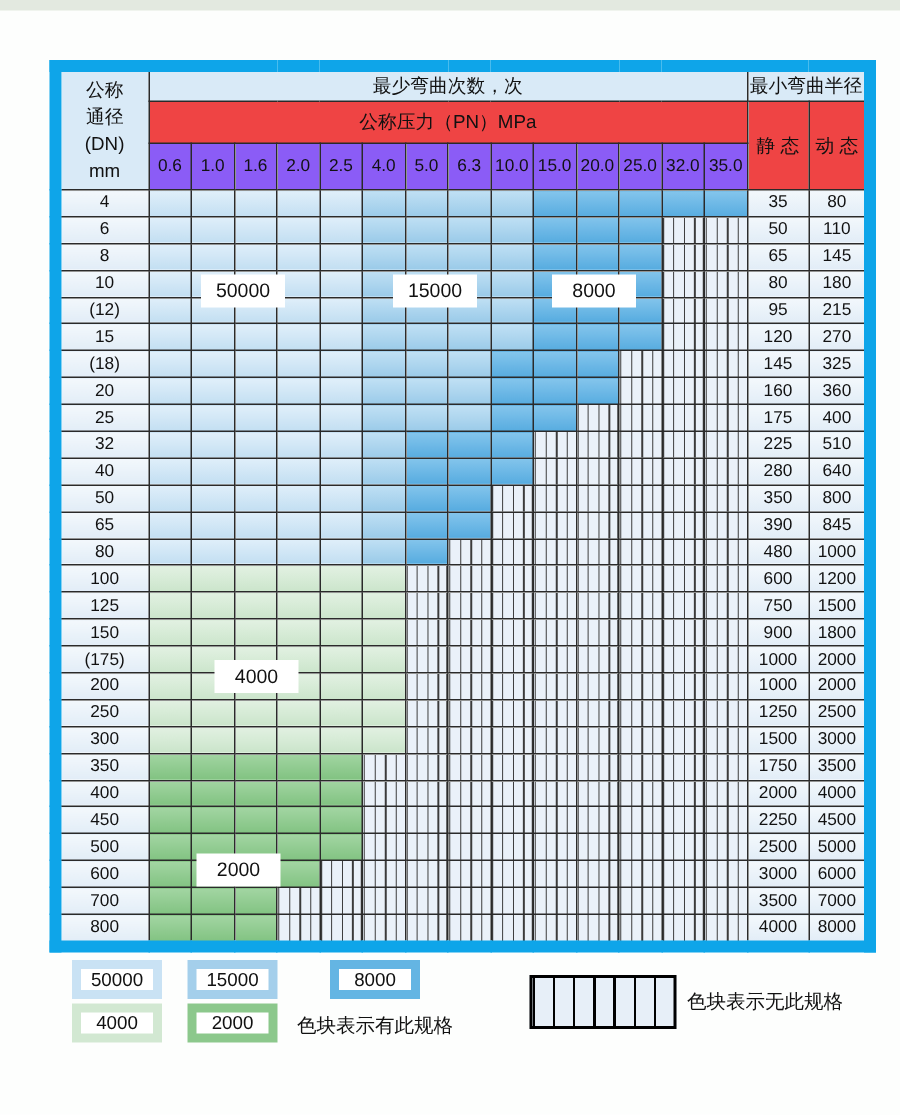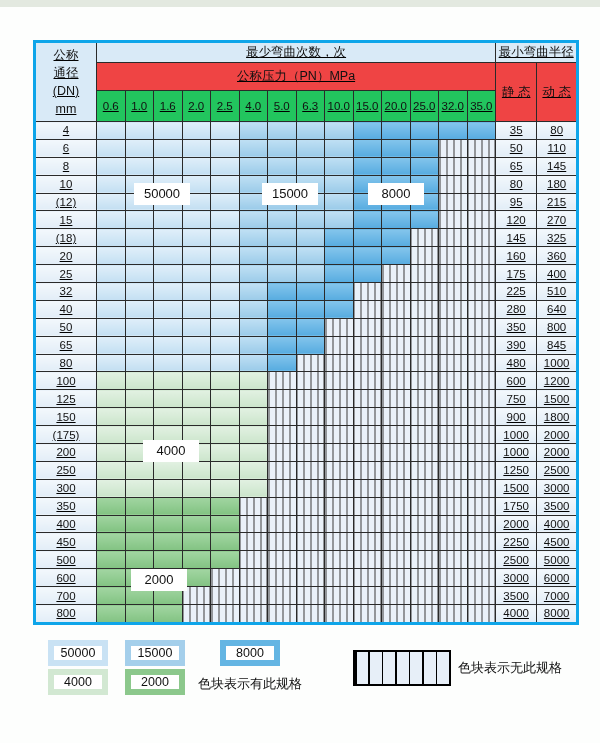--- a/index.html
+++ b/index.html
@@ -3,24 +3,24 @@
 <meta charset="utf-8">
 <style>
   html,body{margin:0;padding:0;}
   body{width:600px;height:743px;background:#ffffff;font-family:"Liberation Sans",sans-serif;position:relative;}
   .page{position:absolute;left:0;top:0;width:600px;height:743px;background:#fdfefd;overflow:hidden;}
   .top-strip{position:absolute;left:0;top:0;width:600px;height:7px;background:#e3e9e0;}
   .title{position:absolute;left:38px;top:10px;font-family:"DejaVu Serif",serif;font-weight:bold;font-size:17px;letter-spacing:3px;color:#000;white-space:nowrap;}
   .table-wrap{position:absolute;left:33px;top:40px;}
   table{border-collapse:collapse;table-layout:fixed;width:545px;}
   td,th{border:1px solid #2a2a2a;padding:0;margin:0;text-align:center;vertical-align:middle;font-weight:normal;color:#111;overflow:hidden;}
-  table{border:3px solid #0ea5e9;text-decoration:underline;}
+  table{border:8px solid #0ea5e9;}
   thead .band1 th{height:19px;font-size:12.5px;background:#d9eaf7;}
   thead .band2 th{height:27px;font-size:12.5px;background:#ef4444;}
-  thead .band3 th{height:30px;font-size:11.5px;background:#22c55e;}
+  thead .band3 th{height:30px;font-size:11.5px;background:#8b5cf6;}
   th.dn-head{background:#f1f6fb;font-size:12px;line-height:1.45;}
   th.sd-head{background:#e3eef8;font-size:13px;}
   tbody td{height:16.9px;font-size:11.5px;line-height:16px;}
   td.dn-cell,td.val-cell{background:linear-gradient(180deg,#f3f8fc,#e2edf7);}
   td.z50000{background:linear-gradient(180deg,#e0effa,#c3dff2);}
   td.z15000{background:linear-gradient(180deg,#c0e0f4,#9bcbe9);}
   td.z8000{background:linear-gradient(180deg,#84c5ec,#57ace0);}
   td.z4000{background:linear-gradient(180deg,#e2f1e2,#cbe5cb);}
   td.z2000{background:linear-gradient(180deg,#a2d5a2,#82c382);}
   td.na{background-color:#eaf1f9;background-image:repeating-linear-gradient(90deg,#3b3b3b 0px,#3b3b3b 1px,rgba(0,0,0,0) 1px,rgba(0,0,0,0) 7.1px);}

